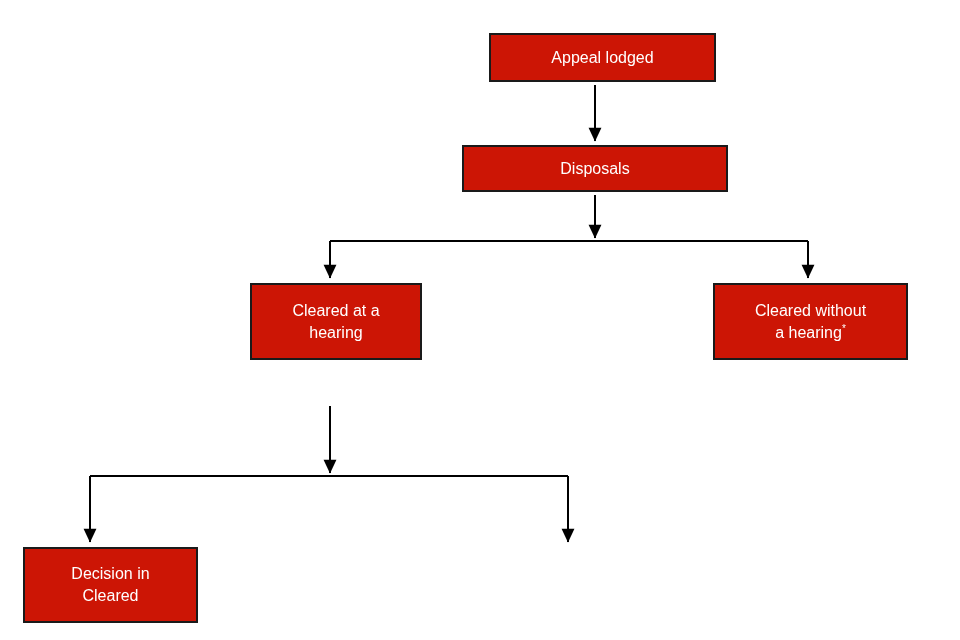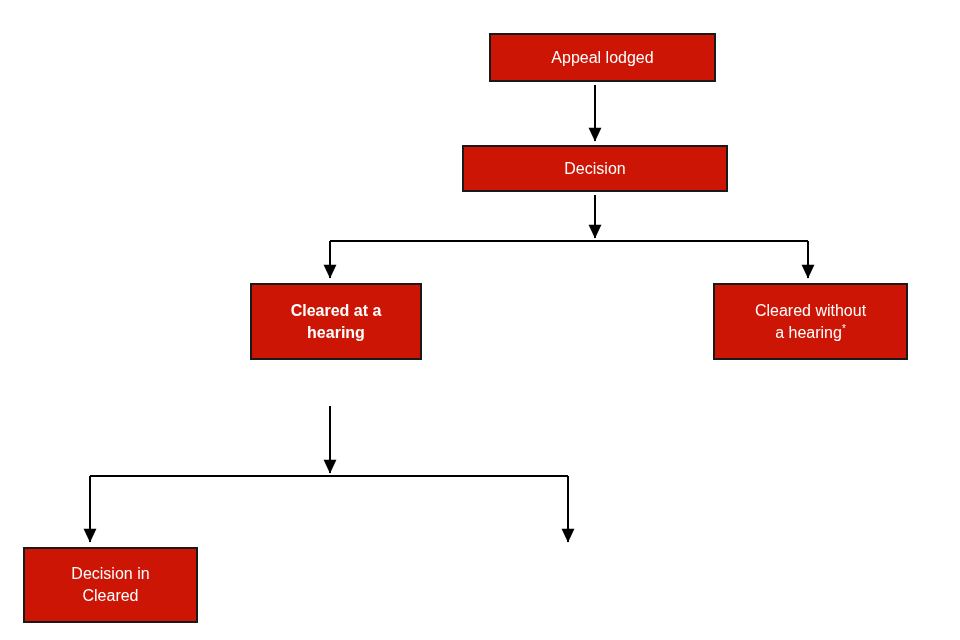--- a/index.html
+++ b/index.html
@@ -85,24 +85,24 @@
     <path class="edge" d="M90,476 V542" marker-end="url(#arrow)"></path>
 
     <path class="edge" d="M568,476 V542" marker-end="url(#arrow)"></path>
   </svg>
 
   <div class="node" style="left:489px; top:33px; width:227px; height:49px;">
     <span class="node-label">Appeal lodged</span>
   </div>
 
   <div class="node" style="left:462px; top:145px; width:266px; height:47px;">
-    <span class="node-label">Decision</span>
+    <span class="node-label">Disposals</span>
   </div>
 
-  <div class="node" style="left:250px; top:283px; width:172px; height:77px;font-weight:bold;">
+  <div class="node" style="left:250px; top:283px; width:172px; height:77px;">
     <span class="node-label">Cleared at a
 hearing</span>
   </div>
 
   <div class="node" style="left:713px; top:283px; width:195px; height:77px;">
     <span class="node-label"><span>Cleared without
 a hearing</span><sup class="footnote-mark">*</sup></span>
   </div>
 
   <div class="node" style="left:23px; top:547px; width:175px; height:76px;">

